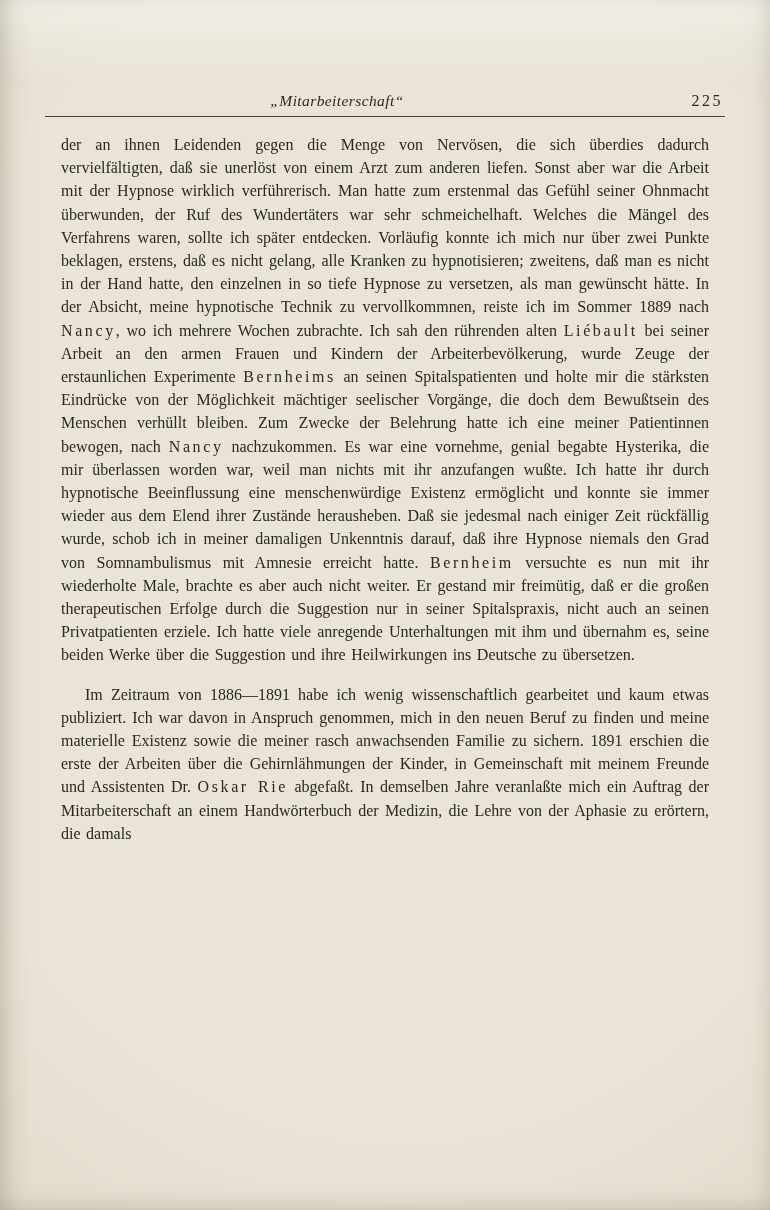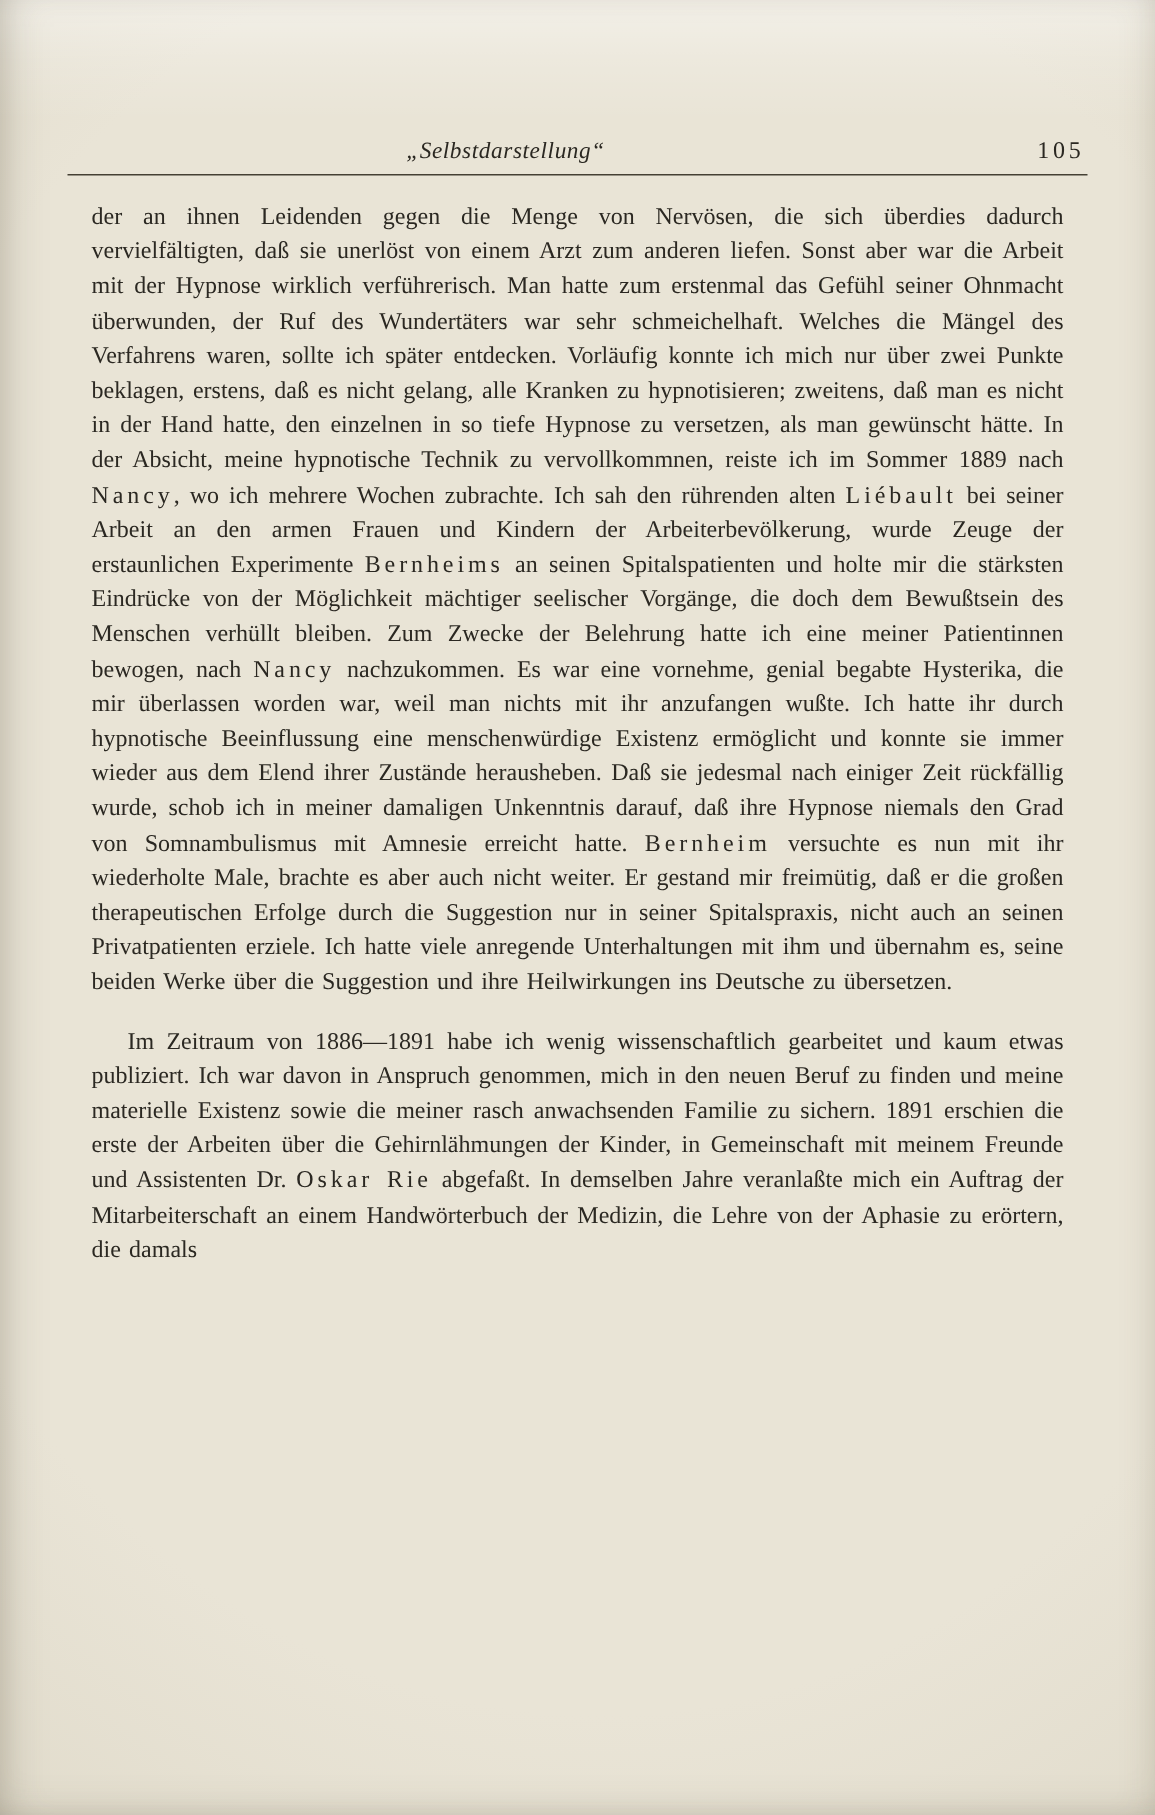--- a/index.html
+++ b/index.html
@@ -67,21 +67,21 @@
   .para.indent { text-indent: 24px; }
   .spaced { letter-spacing: 2.6px; }
 </style>
 </head>
 <body>
 
 <div class="scan-vignette"></div>
 
 <div class="page">
   <div class="header">
-    <span class="running-title">„Selbstdarstellung“</span>
-    <span class="page-number">105</span>
+    <span class="running-title">„Mitarbeiterschaft“</span>
+    <span class="page-number">225</span>
   </div>
   <div class="rule"></div>
   <div class="body-text">
       <p class="para"><span>der an ihnen Leidenden gegen die Menge von Nervösen, die sich überdies dadurch vervielfältigten, daß sie unerlöst von einem Arzt zum anderen liefen. Sonst aber war die Arbeit mit der Hypnose wirklich verführerisch. Man hatte zum erstenmal das Gefühl seiner Ohnmacht überwunden, der Ruf des Wundertäters war sehr schmeichelhaft. Welches die Mängel des Verfahrens waren, sollte ich später entdecken. Vorläufig konnte ich mich nur über zwei Punkte beklagen, erstens, daß es nicht gelang, alle Kranken zu hypnotisieren; zweitens, daß man es nicht in der Hand hatte, den einzelnen in so tiefe Hypnose zu versetzen, als man gewünscht hätte. In der Absicht, meine hypnotische Technik zu vervollkommnen, reiste ich im Sommer 1889 nach </span><span class="spaced">Nancy</span><span>, wo ich mehrere Wochen zubrachte. Ich sah den rührenden alten </span><span class="spaced">Liébault</span><span> bei seiner Arbeit an den armen Frauen und Kindern der Arbeiterbevölkerung, wurde Zeuge der erstaunlichen Experimente </span><span class="spaced">Bernheims</span><span> an seinen Spitalspatienten und holte mir die stärksten Eindrücke von der Möglichkeit mächtiger seelischer Vorgänge, die doch dem Bewußtsein des Menschen verhüllt bleiben. Zum Zwecke der Belehrung hatte ich eine meiner Patientinnen bewogen, nach </span><span class="spaced">Nancy</span><span> nachzukommen. Es war eine vornehme, genial begabte Hysterika, die mir überlassen worden war, weil man nichts mit ihr anzufangen wußte. Ich hatte ihr durch hypnotische Beeinflussung eine menschenwürdige Existenz ermöglicht und konnte sie immer wieder aus dem Elend ihrer Zustände herausheben. Daß sie jedesmal nach einiger Zeit rückfällig wurde, schob ich in meiner damaligen Unkenntnis darauf, daß ihre Hypnose niemals den Grad von Somnambulismus mit Amnesie erreicht hatte. </span><span class="spaced">Bernheim</span><span> versuchte es nun mit ihr wiederholte Male, brachte es aber auch nicht weiter. Er gestand mir freimütig, daß er die großen therapeutischen Erfolge durch die Suggestion nur in seiner Spitalspraxis, nicht auch an seinen Privatpatienten erziele. Ich hatte viele anregende Unterhaltungen mit ihm und übernahm es, seine beiden Werke über die Suggestion und ihre Heilwirkungen ins Deutsche zu übersetzen.</span></p>
       <p class="para indent"><span>Im Zeitraum von 1886—1891 habe ich wenig wissenschaftlich gearbeitet und kaum etwas publiziert. Ich war davon in Anspruch genommen, mich in den neuen Beruf zu finden und meine materielle Existenz sowie die meiner rasch anwachsenden Familie zu sichern. 1891 erschien die erste der Arbeiten über die Gehirnlähmungen der Kinder, in Gemeinschaft mit meinem Freunde und Assistenten Dr. </span><span class="spaced">Oskar Rie</span><span> abgefaßt. In demselben Jahre veranlaßte mich ein Auftrag der Mitarbeiterschaft an einem Handwörterbuch der Medizin, die Lehre von der Aphasie zu erörtern, die damals</span></p>
     </div>
 </div>
 
 </body></html>

